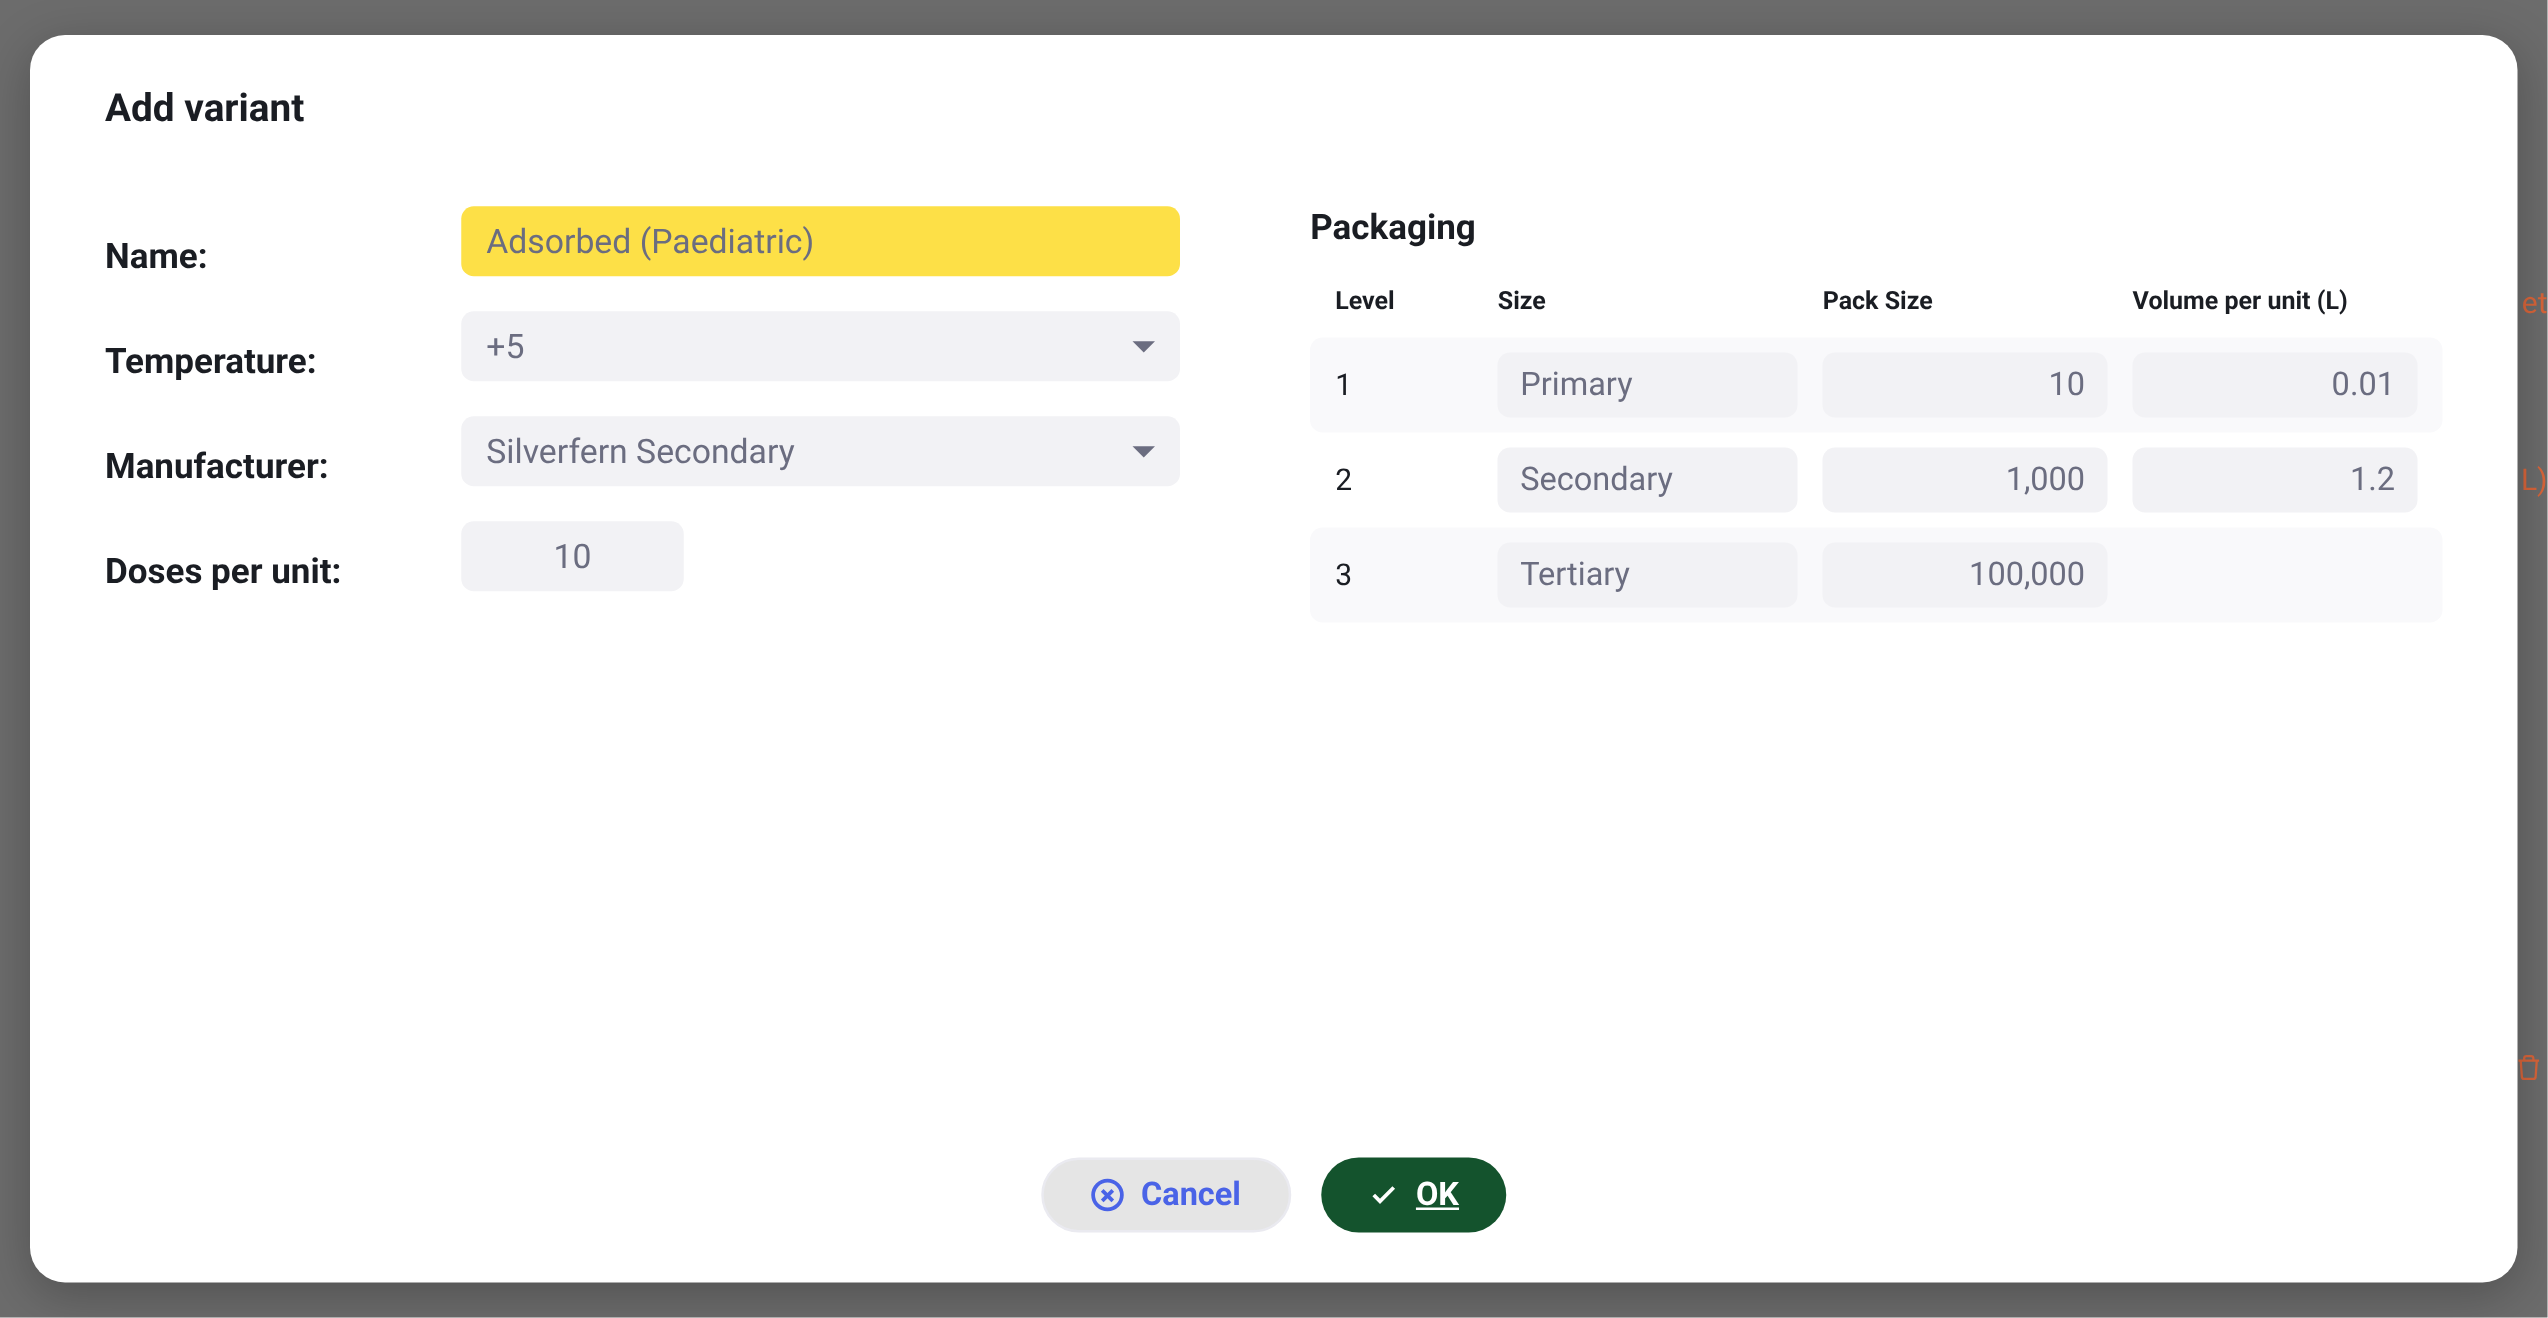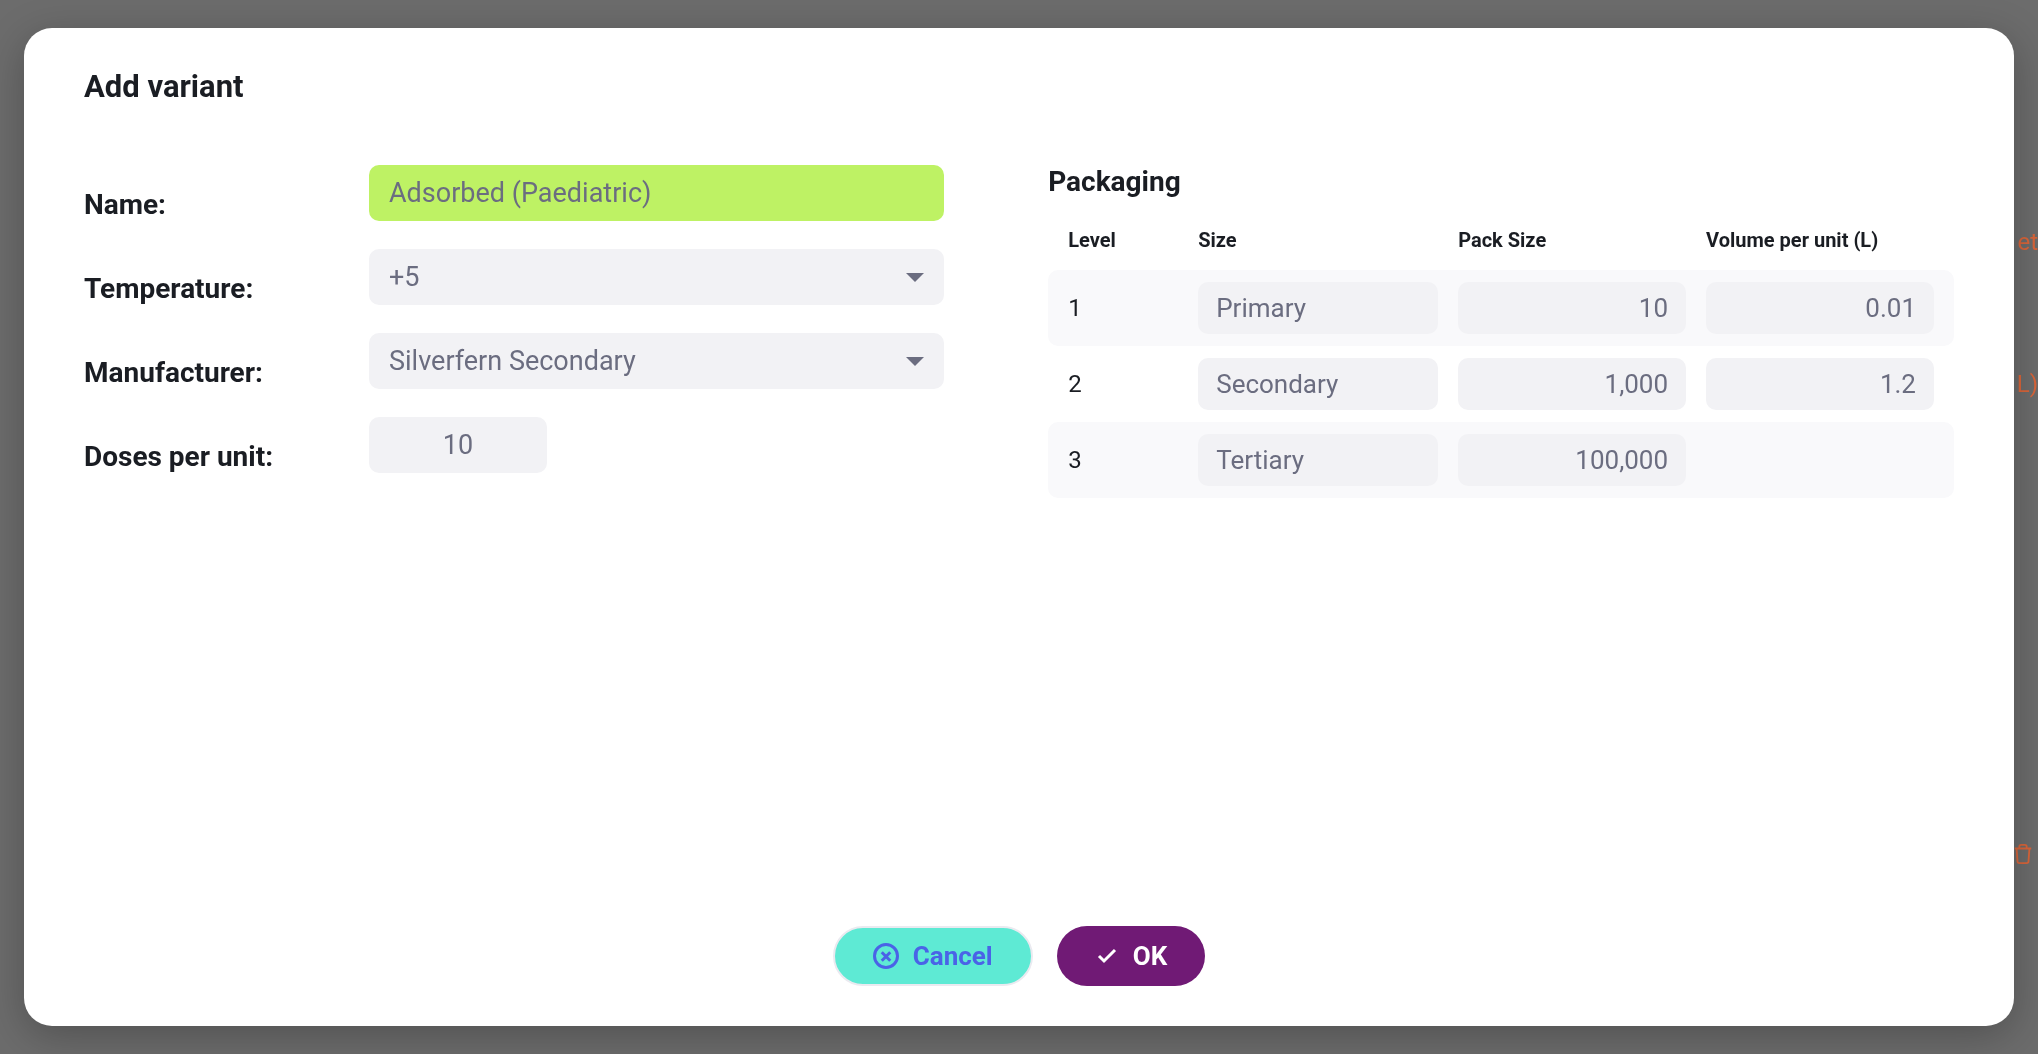--- a/index.html
+++ b/index.html
@@ -58,21 +58,21 @@
     }
     .form-label {
       flex: 0 0 285px;
       font-size: 28px;
       font-weight: 700;
       color: #1a1d23;
     }
     .text-input {
       flex: 1;
       height: 56px;
-      background: #bef264;
+      background: #fde047;
       border: none;
       border-radius: 10px;
       padding: 0 20px;
       font-size: 27px;
       color: #6b6d80;
       outline: none;
     }
     .select-wrap {
       flex: 1;
       position: relative;
@@ -172,27 +172,28 @@
       gap: 14px;
       height: 60px;
       padding: 0 38px;
       border-radius: 999px;
       font-size: 26px;
       font-weight: 700;
       cursor: pointer;
       border: none;
     }
     .btn-cancel {
-      background: #5eead4;
+      background: #e5e5e5;
       color: #4a63e7;
       border: 2px solid #eaeaf0;
     }
     .btn-ok {
-      background: #701a75;
+      background: #14532d;
       color: #fff;
+      text-decoration: underline;
     }
     .icon-circle-x {
       width: 26px;
       height: 26px;
       border: 3px solid #4a63e7;
       border-radius: 50%;
       display: flex;
       align-items: center;
       justify-content: center;
       position: relative;

